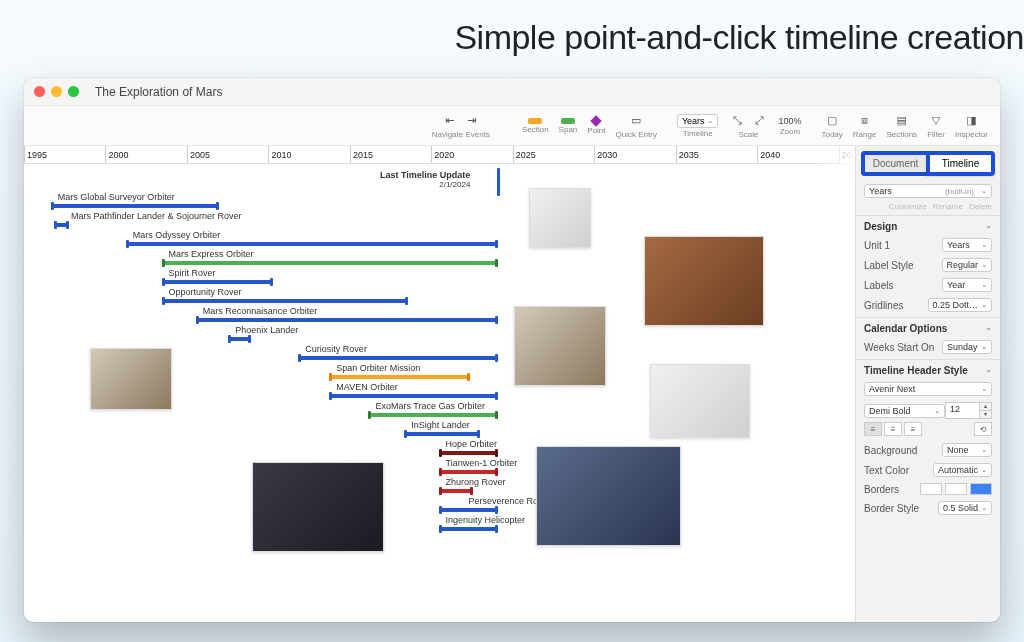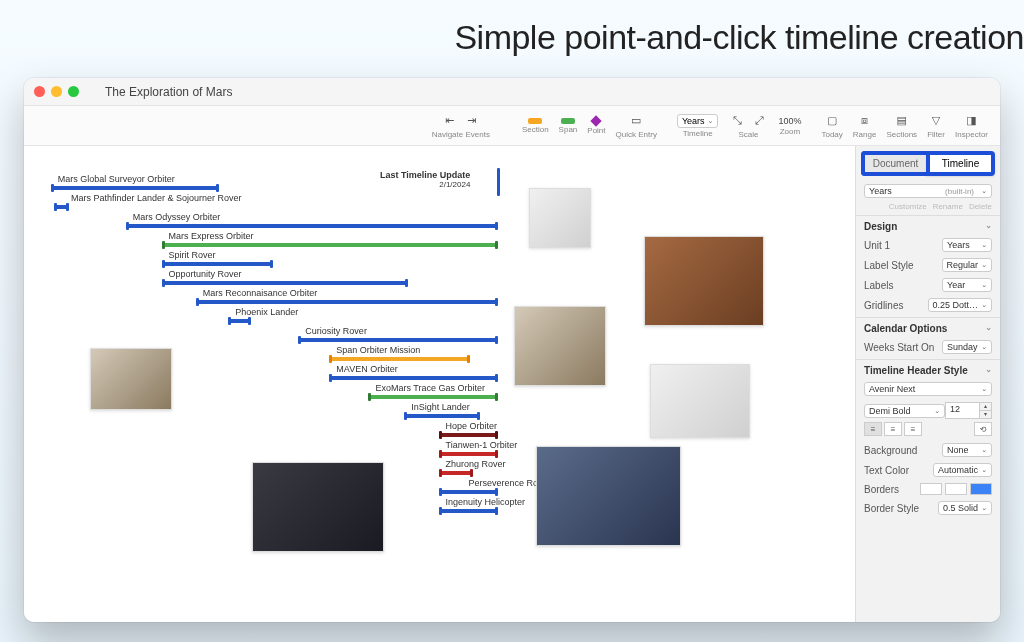--- a/index.html
+++ b/index.html
@@ -1,19 +1,19 @@
 <!DOCTYPE html>
 <html><head>
 <meta charset="utf-8">
 <style>
   * { box-sizing: border-box; margin: 0; padding: 0; }
   body { font-family: -apple-system, "Helvetica Neue", sans-serif; background: linear-gradient(180deg, #f5fbff, #e8f3fb); width:1024px; height:642px; overflow:hidden; }
   .hero-title { text-align:right; font-size:34px; font-weight:400; color:#222; padding:18px 0 14px; letter-spacing:-0.5px; }
   .window { position:absolute; left:24px; top:78px; width:976px; height:544px; background:#fff; border-radius:10px; box-shadow:0 20px 40px rgba(0,0,0,.25),0 0 0 1px rgba(0,0,0,.05); overflow:hidden; display:flex; flex-direction:column; }
-  .titlebar { height:28px; display:flex; align-items:center; padding:0 10px; background:#f5f5f5; border-bottom:1px solid #e5e5e5; gap:22px; }
+  .titlebar { height:28px; display:flex; align-items:center; padding:0 10px; background:#f5f5f5; border-bottom:1px solid #e5e5e5; gap:12px; }
   .traffic { display:flex; gap:6px; }
   .dot { width:11px; height:11px; border-radius:50%; }
   .dot.r{background:#ff5f57}.dot.y{background:#febc2e}.dot.g{background:#28c840}
   .win-title { font-size:12px; color:#444; font-weight:500; margin-left:4px; }
   .toolbar { height:40px; background:#fbfbfb; border-bottom:1px solid #e5e5e5; display:flex; align-items:center; justify-content:flex-end; padding:0 8px; gap:2px; }
   .tool-group { display:flex; flex-direction:column; align-items:center; gap:1px; padding:0 4px; }
   .tool-group .icons { display:flex; gap:4px; }
   .tool-icon { width:18px; height:16px; display:flex; align-items:center; justify-content:center; font-size:11px; color:#555; border:1px solid transparent; }
   .tool-lbl { font-size:8px; color:#888; }
   .swatch { width:14px; height:6px; border-radius:2px; }
@@ -139,20 +139,33 @@
         <span class="tool-lbl">Filter</span>
       </div>
     <div class="tool-group">
         <span class="tool-icon">◨</span>
         <span class="tool-lbl">Inspector</span>
       </div>
   </div>
 
   <div class="body">
     <div class="canvas">
+      <div class="ruler" id="ruler">
+          <div class="tick" style="left: 0px;">1995</div>
+          <div class="tick" style="left: 81.4706px;">2000</div>
+          <div class="tick" style="left: 162.941px;">2005</div>
+          <div class="tick" style="left: 244.412px;">2010</div>
+          <div class="tick" style="left: 325.882px;">2015</div>
+          <div class="tick" style="left: 407.353px;">2020</div>
+          <div class="tick" style="left: 488.824px;">2025</div>
+          <div class="tick" style="left: 570.294px;">2030</div>
+          <div class="tick" style="left: 651.765px;">2035</div>
+          <div class="tick" style="left: 733.235px;">2040</div>
+          <div class="tick" style="left: 814.706px;">2045</div>
+        </div>
 
       <div class="note" style="left:356px;top:24px">
         <span>Last Timeline Update</span><span class="date">2/1/2024</span>
       </div>
       <div class="events" id="events">
           <div class="ev" style="left: 27.7px; top: 40px; width: 166.2px;">
             <div class="bar blue">
               <span class="cap l" style="background: rgb(36, 88, 201);"></span>
               <span class="cap r" style="background: rgb(36, 88, 201);"></span>
             </div>

